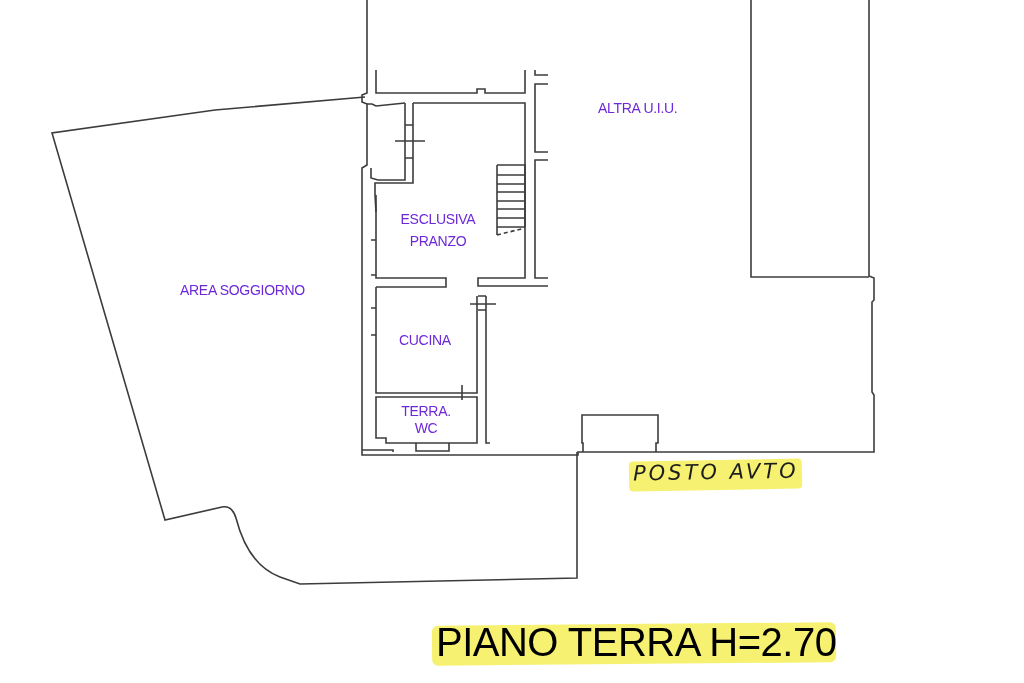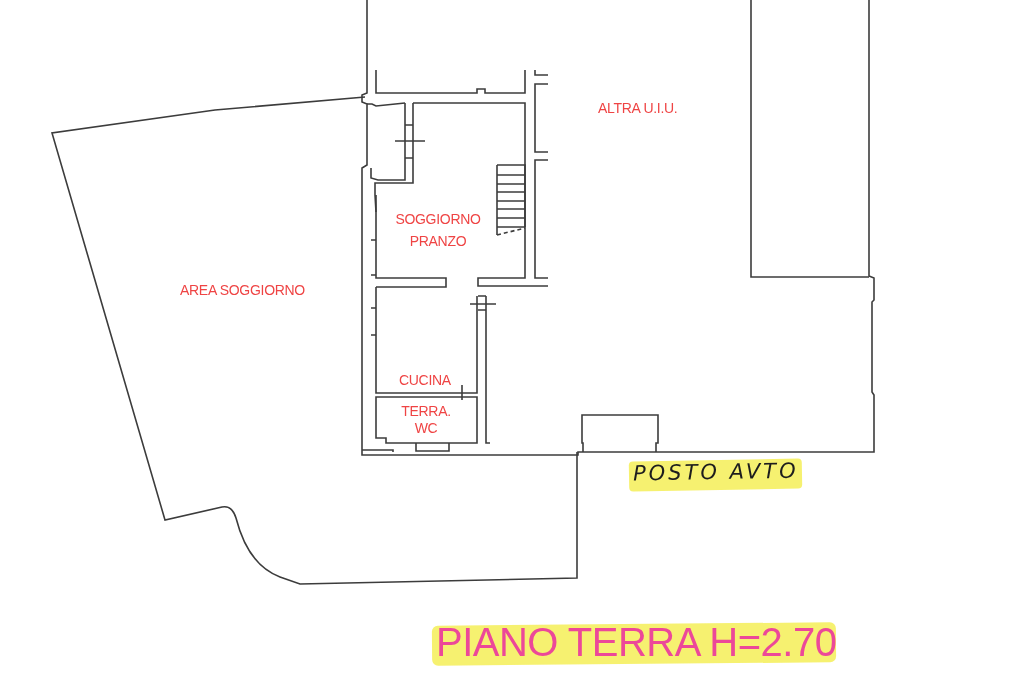--- a/index.html
+++ b/index.html
@@ -1,21 +1,21 @@
 <!DOCTYPE html>
 <html><head>
 <meta charset="utf-8">
 <style>
   html, body { margin:0; padding:0; background:#ffffff; }
   body { width:1024px; height:683px; position:relative; overflow:hidden; font-family:"Liberation Sans", sans-serif; }
   #plan { position:absolute; left:0; top:0; width:1024px; height:683px; }
-  .lbl { position:absolute; color:#ef4444; font-family:"Liberation Sans", sans-serif; font-size:14px; line-height:1.2; letter-spacing:-0.3px; white-space:nowrap; }
+  .lbl { position:absolute; color:#6d28d9; font-family:"Liberation Sans", sans-serif; font-size:14px; line-height:1.2; letter-spacing:-0.3px; white-space:nowrap; }
   .center { text-align:center; }
   .hand { position:absolute; font-family:"DejaVu Sans", sans-serif; font-size:21px; color:#1d1d1d; letter-spacing:3px; font-style:italic; transform:rotate(-1deg); }
-  .title { position:absolute; font-family:"Liberation Sans", sans-serif; font-size:40px; color:#ec4899; letter-spacing:-0.5px; white-space:nowrap; }
+  .title { position:absolute; font-family:"Liberation Sans", sans-serif; font-size:40px; color:#000000; letter-spacing:-0.5px; white-space:nowrap; }
 </style>
 </head>
 <body>
 
 <svg id="plan" viewBox="0 0 1024 683" xmlns="http://www.w3.org/2000/svg">
   <g fill="none" stroke="#3c3c3c" stroke-width="1.6" stroke-linejoin="miter">
 
     <path d="M365,97 L215,110 L52,133 L165,520 L222,507 Q232,505 236,518 Q248,565 280,577 L300,584 L577,578 L577,452"></path>
 
     <path d="M367,0 L367,93 L362,95 L362,102 L367,104 L367,165 L362,168 L362,455 L578,455 L578,452 L866,452 L874,452 L874,395 L872,392 L872,302 L874,300 L874,278 L869,276 L869,0"></path>
@@ -53,25 +53,25 @@
   </g>
 
   <rect x="629" y="460" width="173" height="30" rx="4" fill="#f5ee57" opacity="0.85" transform="rotate(-1 715 475)"></rect>
   <rect x="432" y="624" width="404" height="40" rx="6" fill="#f5ee57" opacity="0.85" transform="rotate(-0.5 634 644)"></rect>
 </svg>
 
 <div class="lbl" style="left:180px; top:282px;">AREA SOGGIORNO</div>
 <div class="lbl" style="left:598px; top:100px;">ALTRA U.I.U.</div>
 
 <div class="lbl center" style="left:386px; top:211px; width:104px;">
-  <div>SOGGIORNO</div>
+  <div>ESCLUSIVA</div>
   <div style="margin-top:5px">PRANZO</div>
 </div>
 
-<div class="lbl" style="left:399px; top:332px;margin-top:40px;">CUCINA</div>
+<div class="lbl" style="left:399px; top:332px;">CUCINA</div>
 
 <div class="lbl center" style="left:386px; top:403px; width:80px;">
   <div>TERRA.</div>
   <div>WC</div>
 </div>
 
 <div class="hand" style="left:633px; top:460px;">POSTO AVTO</div>
 
 <div class="title" style="left:436px; top:620px;">PIANO TERRA H=2.70</div>
 

